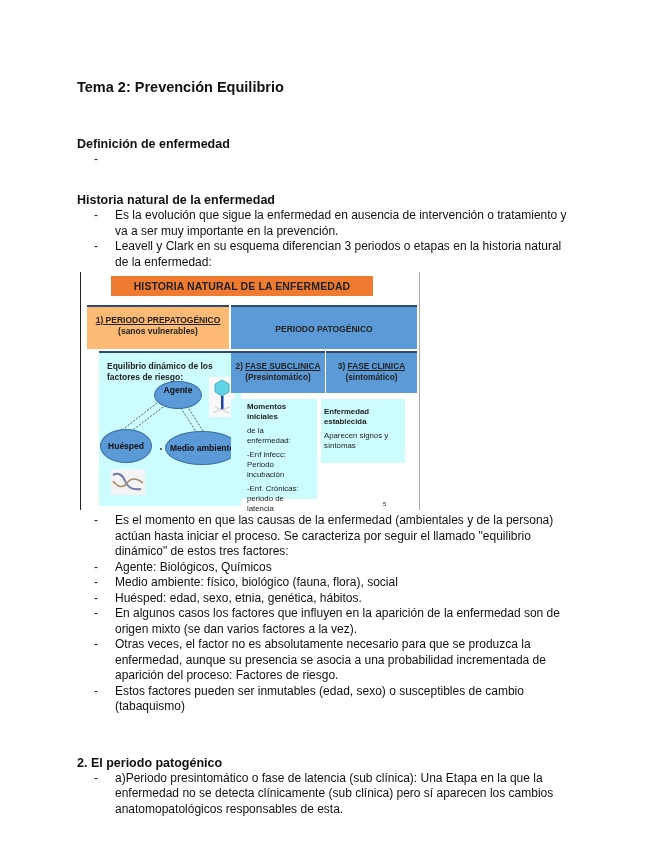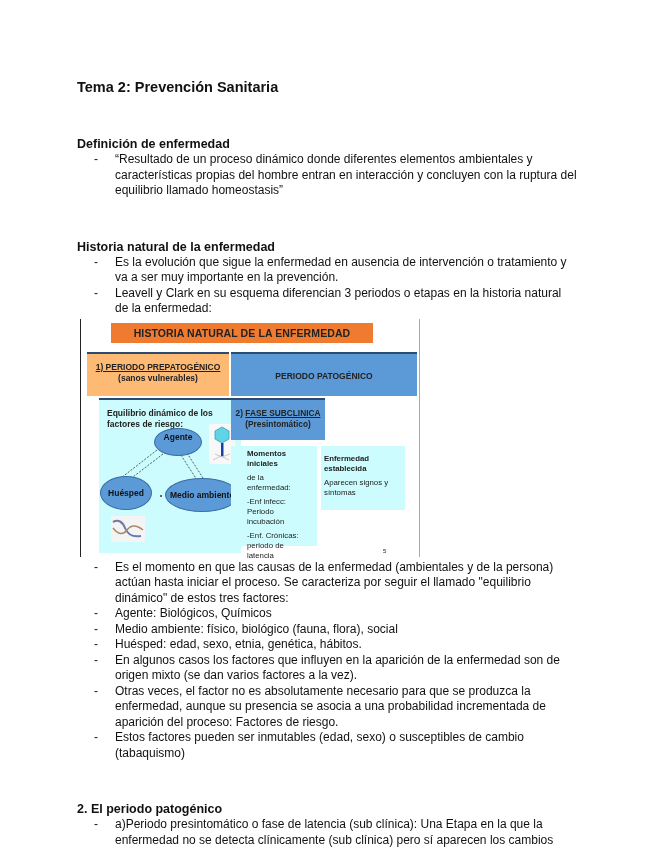--- a/index.html
+++ b/index.html
@@ -41,25 +41,25 @@
   .d-box1 p, .d-box2 p { margin-bottom: 4px; }
   .b { font-weight: bold; }
   .d-num { position: absolute; left: 302px; top: 229px; font-size: 6px; color: #222; }
   .virus { position: absolute; left: 110px; top: 24px; width: 26px; height: 40px; }
   .dna { position: absolute; left: 12px; top: 116px; width: 34px; height: 26px; }
 </style>
 </head>
 <body>
 
 <div class="page">
-  <div class="title">Tema 2: Prevención Sanitaria</div>
+  <div class="title">Tema 2: Prevención Equilibrio</div>
 
   <div class="h2">Definición de enfermedad</div>
   <ul class="dash">
-    <li><span class="bullet">-</span><span>“Resultado de un proceso dinámico donde diferentes elementos ambientales y características propias del hombre entran en interacción y concluyen con la ruptura del equilibrio llamado homeostasis”</span></li>
+    <li><span class="bullet">-</span></li>
   </ul>
 
   <div class="h2">Historia natural de la enfermedad</div>
   <ul class="dash">
     <li><span class="bullet">-</span><span>Es la evolución que sigue la enfermedad en ausencia de intervención o tratamiento y va a ser muy importante en la prevención.</span></li>
     <li><span class="bullet">-</span><span>Leavell y Clark en su esquema diferencian 3 periodos o etapas en la historia natural de la enfermedad:</span></li>
   </ul>
 
   <div class="diagram">
     <div class="d-title">HISTORIA NATURAL DE LA ENFERMEDAD</div>
@@ -98,20 +98,24 @@
         <rect x="0" y="0" width="34" height="26" fill="#f4f4f4"></rect>
         <path d="M2 6 Q10 2 14 12 T30 20" stroke="#6b7aa8" stroke-width="2" fill="none"></path>
         <path d="M2 12 Q10 22 16 14 T32 14" stroke="#a88a6b" stroke-width="1.5" fill="none"></path>
       </svg>
     </div>
 
     <div class="d-sub">
       <span>2)</span> <span class="u">FASE SUBCLINICA</span><br>
       <span>(Presintomático)</span>
     </div>
+    <div class="d-cli">
+      <span>3)</span> <span class="u">FASE CLINICA</span><br>
+      <span>(sintomático)</span>
+    </div>
 
     <div class="d-box1">
       <p class="b">Momentos iniciales</p>
       <p>de la enfermedad:</p>
       <p>-Enf infecc: Periodo incubación</p>
       <p>-Enf. Crónicas: periodo de latencia</p>
     </div>
     <div class="d-box2">
       <p class="b">Enfermedad establecida</p>
       <p>Aparecen signos y síntomas</p>

